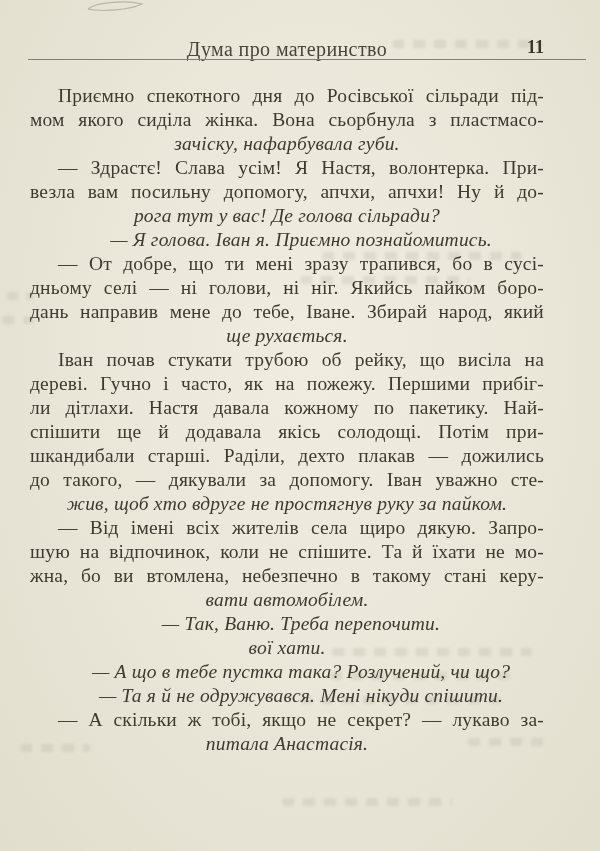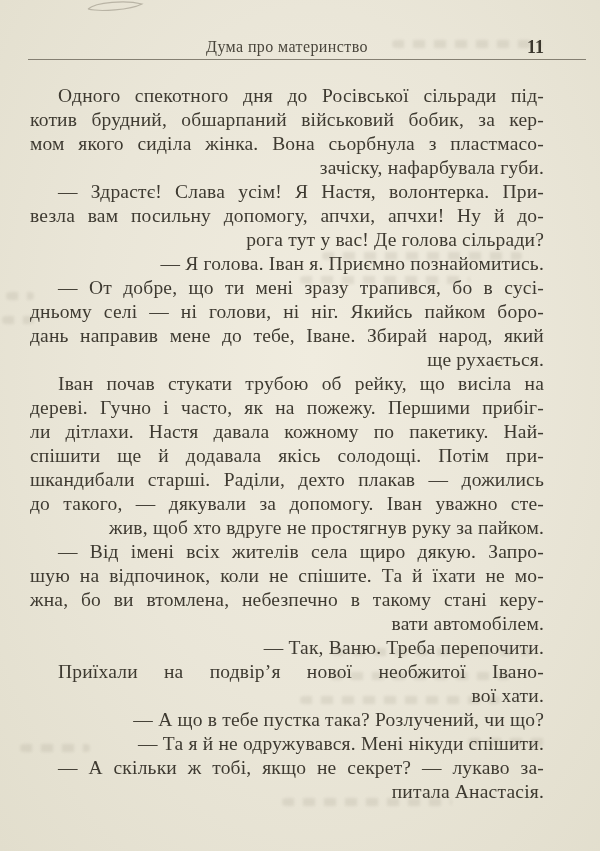--- a/index.html
+++ b/index.html
@@ -5,36 +5,36 @@
   html,body{margin:0;padding:0;}
   body{width:600px;height:851px;overflow:hidden;}
   .page{
     position:relative;width:600px;height:851px;overflow:hidden;
     background:radial-gradient(ellipse at 52% 42%, #f0ecdf 0%, #eae6d8 50%, #e2decd 100%);
     font-family:"Liberation Serif", serif;
     color:#3e3a31;
   }
   .header-title{
     position:absolute;left:30px;top:38px;width:514px;
-    text-align:center;font-size:16px;letter-spacing:.4px;color:#49453b;
+    text-align:center;font-size:20px;letter-spacing:.4px;color:#49453b;
   }
   .page-number{
     position:absolute;left:30px;top:37px;width:514px;
     text-align:right;font-size:18px;font-weight:bold;color:#3a362d;
   }
   .header-rule{
     position:absolute;left:28px;top:59px;width:558px;height:1px;
     background:#847f72;
   }
   .text-block{position:absolute;left:30px;top:84px;width:514px;}
   .line{
     height:24px;line-height:24px;font-size:19.5px;letter-spacing:.2px;
   }
   .just{text-align:justify;text-align-last:justify;text-justify:inter-word;}
-  .end{text-align:right;}
+  .end{text-align:center;font-style:italic;}
   .ind{text-indent:28px;}
   .ghost{
     position:absolute;height:8px;border-radius:4px;filter:blur(1.6px);opacity:.45;
     pointer-events:none;
     background:repeating-linear-gradient(90deg, rgba(128,120,102,.30) 0 12px, rgba(128,120,102,0) 12px 21px);
   }
   .squiggle{position:absolute;left:86px;top:0;pointer-events:none;}
 </style>
 </head>
 <body>
@@ -55,22 +55,21 @@
   <div class="ghost" style="left:300px;top:696px;width:200px;"></div>
   <div class="ghost" style="left:20px;top:744px;width:70px;"></div>
   <div class="ghost" style="left:468px;top:738px;width:80px;"></div>
   <div class="ghost" style="left:282px;top:798px;width:170px;"></div>
 
   <div class="header-title">Дума про материнство</div>
   <div class="page-number">11</div>
   <div class="header-rule"></div>
 
   <div class="text-block">
-    <div class="line ind just">Одного спекотного дня до Росівської сільради під-</div>
-    <div class="line just">котив брудний, обшарпаний військовий бобик, за кер-</div>
+    <div class="line ind just">Приємно спекотного дня до Росівської сільради під-</div>
     <div class="line just">мом якого сиділа жінка. Вона сьорбнула з пластмасо-</div>
     <div class="line end">зачіску, нафарбувала губи.</div>
     <div class="line ind just">— Здрастє! Слава усім! Я Настя, волонтерка. При-</div>
     <div class="line just">везла вам посильну допомогу, апчхи, апчхи! Ну й до-</div>
     <div class="line end">рога тут у вас! Де голова сільради?</div>
     <div class="line ind end">— Я голова. Іван я. Приємно познайомитись.</div>
     <div class="line ind just">— От добре, що ти мені зразу трапився, бо в сусі-</div>
     <div class="line just">дньому селі — ні голови, ні ніг. Якийсь пайком боро-</div>
     <div class="line just">дань направив мене до тебе, Іване. Збирай народ, який</div>
     <div class="line end">ще рухається.</div>
@@ -79,21 +78,20 @@
     <div class="line just">ли дітлахи. Настя давала кожному по пакетику. Най-</div>
     <div class="line just">спішити ще й додавала якісь солодощі. Потім при-</div>
     <div class="line just">шкандибали старші. Раділи, дехто плакав — дожились</div>
     <div class="line just">до такого, — дякували за допомогу. Іван уважно сте-</div>
     <div class="line end">жив, щоб хто вдруге не простягнув руку за пайком.</div>
     <div class="line ind just">— Від імені всіх жителів села щиро дякую. Запро-</div>
     <div class="line just">шую на відпочинок, коли не спішите. Та й їхати не мо-</div>
     <div class="line just">жна, бо ви втомлена, небезпечно в такому стані керу-</div>
     <div class="line end">вати автомобілем.</div>
     <div class="line ind end">— Так, Ваню. Треба перепочити.</div>
-    <div class="line ind just">Приїхали на подвір’я нової необжитої Івано-</div>
     <div class="line end">вої хати.</div>
     <div class="line ind end">— А що в тебе пустка така? Розлучений, чи що?</div>
     <div class="line ind end">— Та я й не одружувався. Мені нікуди спішити.</div>
     <div class="line ind just">— А скільки ж тобі, якщо не секрет? — лукаво за-</div>
     <div class="line end">питала Анастасія.</div>
   </div>
 
 </div>
 
 </body></html>

